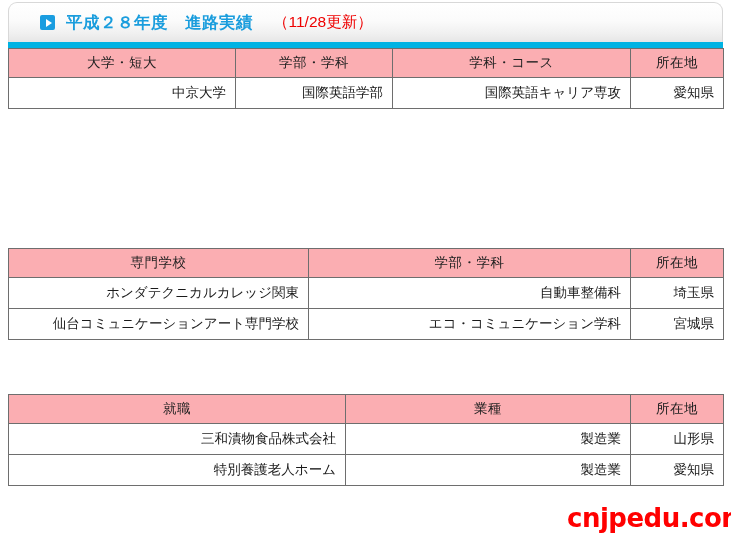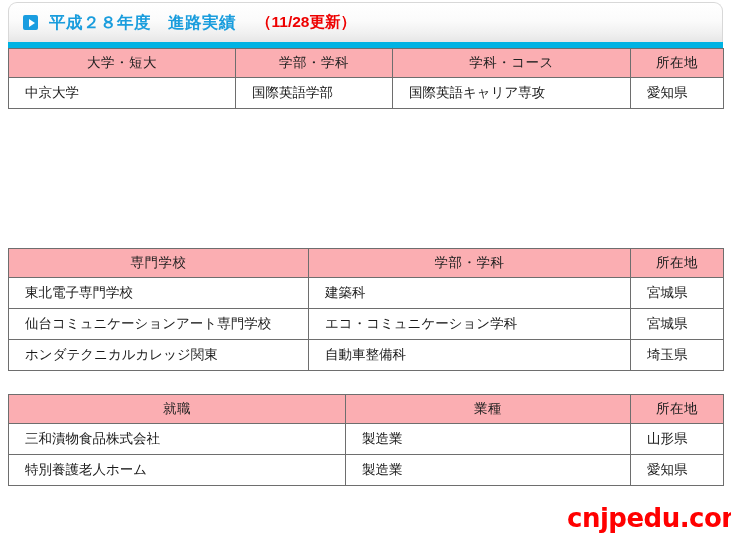--- a/index.html
+++ b/index.html
@@ -25,21 +25,21 @@
     width: 715px;
     height: 40px;
     box-sizing: border-box;
     border-top-left-radius: 9px;
     border-top-right-radius: 9px;
     background: linear-gradient(to bottom, #ffffff 0%, #fbfbfb 45%, #f0f0f0 78%, #e6e6e6 100%);
     border: 1px solid #d8d8d8;
     border-bottom: none;
     display: flex;
     align-items: center;
-    padding-left: 14px;
+    padding-left: 31px;
   }
   .play-icon {
     width: 15px;
     height: 15px;
     border-radius: 2px;
     background: #1a9de0;
     display: inline-flex;
     align-items: center;
     justify-content: center;
     flex: 0 0 auto;
@@ -56,21 +56,21 @@
   .header-title {
     color: #1a9ddd;
     font-size: 16.5px;
     font-weight: bold;
     letter-spacing: 0.5px;
     white-space: pre;
   }
   .header-update {
     color: #ee0000;
     font-size: 15.5px;
-    font-weight: bold;
+    font-weight: normal;
     margin-left: 20px;
     white-space: pre;
   }
 
   
   .cyan-rule {
     position: absolute;
     left: 8px;
     top: 42px;
     width: 715px;
@@ -84,36 +84,36 @@
     left: 8px;
     width: 715px;
     border-collapse: collapse;
     table-layout: fixed;
     font-size: 13.5px;
     color: #1a1a1a;
   }
   .data-table th,
   .data-table td {
     border: 1px solid #6e6e6e;
-    padding: 0 16px;
+    padding: 0 9px;
     font-weight: normal;
     line-height: 1.2;
   }
   .data-table thead th {
     background: #fbaeb2;
     height: 28px;
     text-align: center;
     color: #222222;
     font-size: 13.5px;
     letter-spacing: 0.5px;
   }
   .data-table tbody td {
     background: #ffffff;
     height: 30px;
-    text-align: left;
+    text-align: right;
     vertical-align: middle;
     white-space: pre;
   }
 
   #table-schools  { top: 48px; }
   #table-vocational { top: 248px; }
   #table-employment { top: 394px; }
 
   
   .watermark {
@@ -174,33 +174,28 @@
   </colgroup>
   <thead>
       <tr>
         <th>専門学校</th>
         <th>学部・学科</th>
         <th>所在地</th>
       </tr>
     </thead>
   <tbody>
       <tr>
-        <td>東北電子専門学校</td>
-        <td>建築科</td>
-        <td>宮城県</td>
+        <td>ホンダテクニカルカレッジ関東</td>
+        <td>自動車整備科</td>
+        <td>埼玉県</td>
       </tr>
       <tr>
         <td>仙台コミュニケーションアート専門学校</td>
         <td>エコ・コミュニケーション学科</td>
         <td>宮城県</td>
-      </tr>
-      <tr>
-        <td>ホンダテクニカルカレッジ関東</td>
-        <td>自動車整備科</td>
-        <td>埼玉県</td>
       </tr>
     </tbody>
 </table>
 
 <table class="data-table" id="table-employment">
   <colgroup>
     <col style="width:337px">
       <col style="width:285px">
       <col style="width:93px">
   </colgroup>

